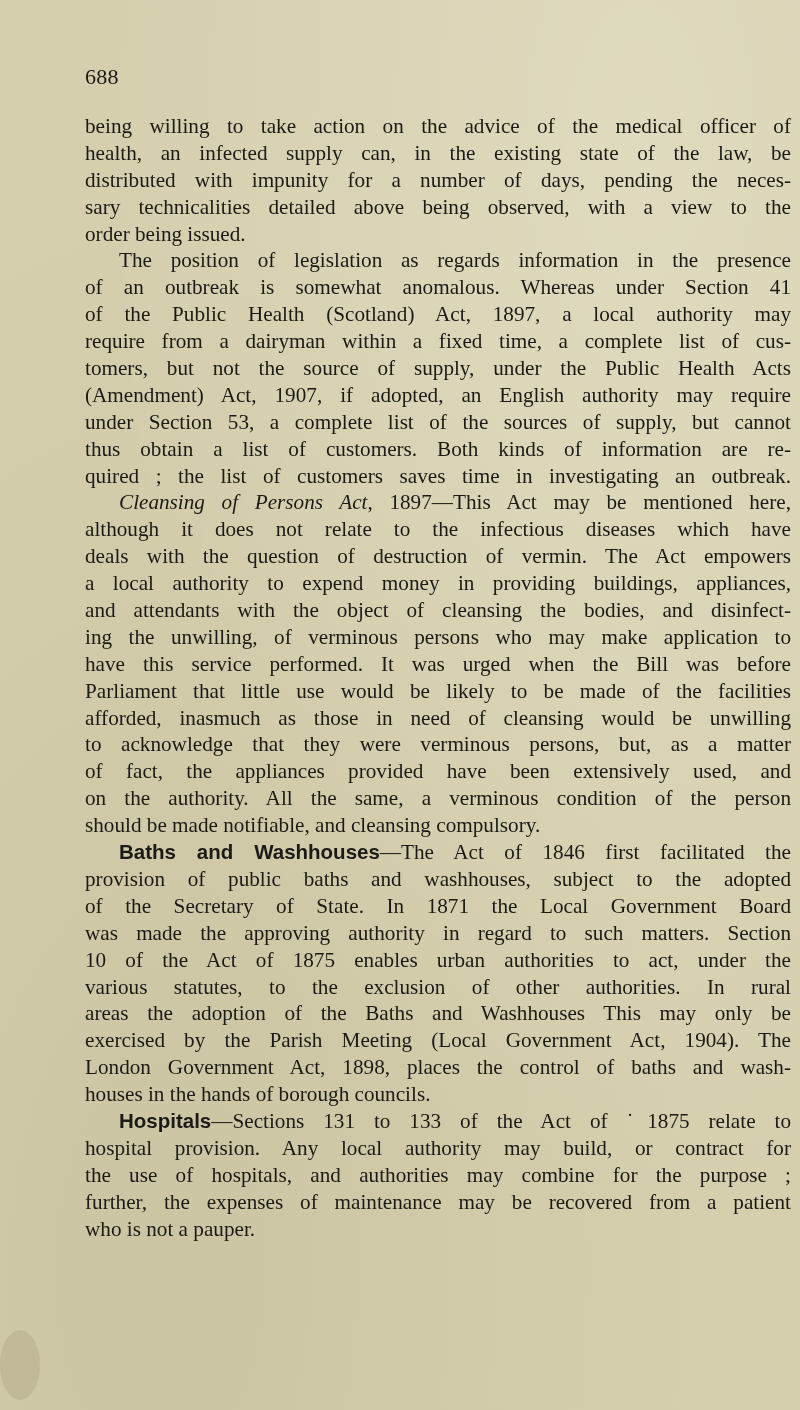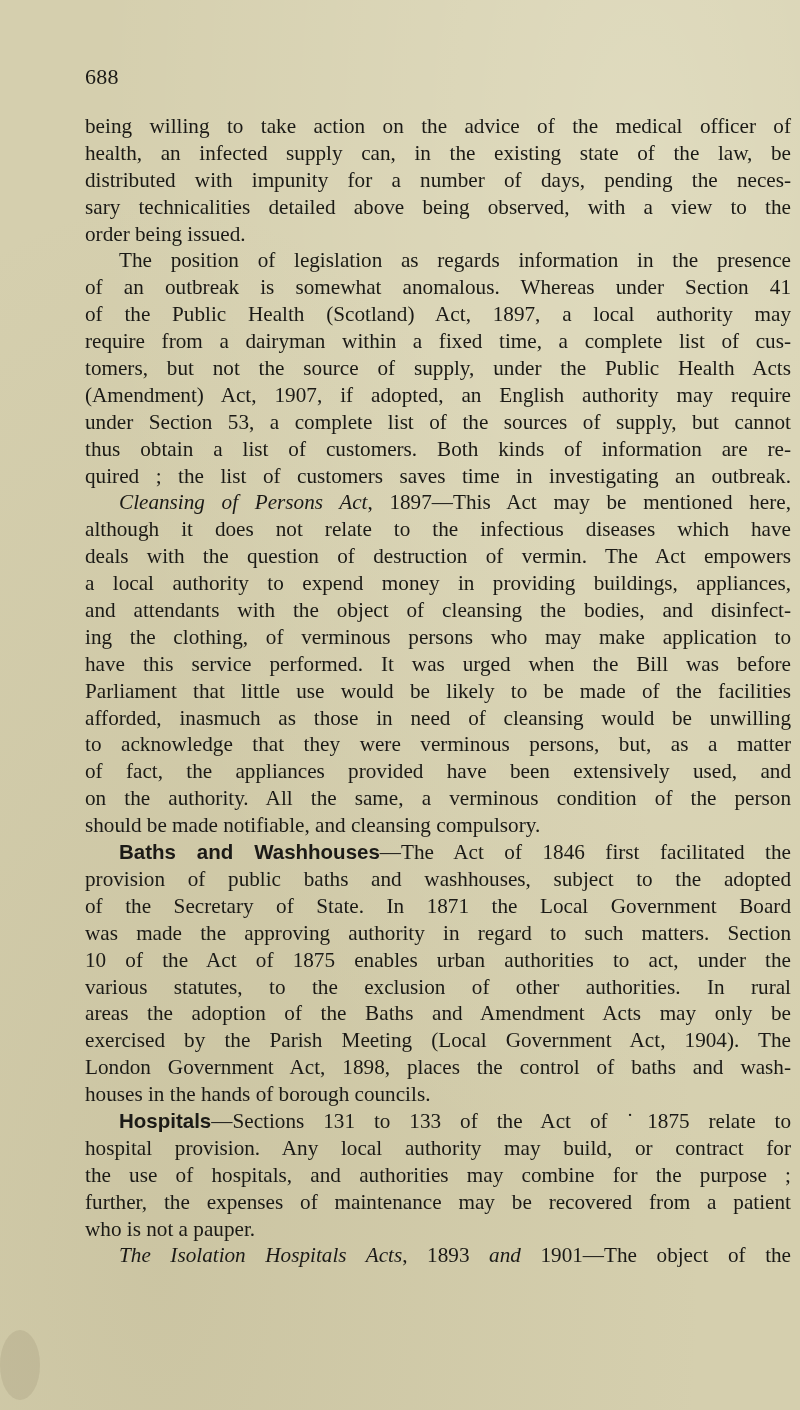--- a/index.html
+++ b/index.html
@@ -110,41 +110,40 @@
     <span class="line">(Amendment) Act, 1907, if adopted, an English authority may require</span>
     <span class="line">under Section 53, a complete list of the sources of supply, but cannot</span>
     <span class="line">thus obtain a list of customers. Both kinds of information are re-</span>
     <span class="line">quired ; the list of customers saves time in investigating an outbreak.</span>
 
     <span class="line indent"><span class="heading-italic">Cleansing of Persons Act</span><span>, 1897—This Act may be mentioned here,</span></span>
     <span class="line">although it does not relate to the infectious diseases which have</span>
     <span class="line">deals with the question of destruction of vermin. The Act empowers</span>
     <span class="line">a local authority to expend money in providing buildings, appliances,</span>
     <span class="line">and attendants with the object of cleansing the bodies, and disinfect-</span>
-    <span class="line">ing the clothing, of verminous persons who may make application to</span>
+    <span class="line">ing the unwilling, of verminous persons who may make application to</span>
     <span class="line">have this service performed. It was urged when the Bill was before</span>
     <span class="line">Parliament that little use would be likely to be made of the facilities</span>
     <span class="line">afforded, inasmuch as those in need of cleansing would be unwilling</span>
     <span class="line">to acknowledge that they were verminous persons, but, as a matter</span>
     <span class="line">of fact, the appliances provided have been extensively used, and</span>
     <span class="line">on the authority. All the same, a verminous condition of the person</span>
     <span class="line last">should be made notifiable, and cleansing compulsory.</span>
 
     <span class="line indent"><span class="heading-bold">Baths and Washhouses</span><span>—The Act of 1846 first facilitated the</span></span>
     <span class="line">provision of public baths and washhouses, subject to the adopted</span>
     <span class="line">of the Secretary of State. In 1871 the Local Government Board</span>
     <span class="line">was made the approving authority in regard to such matters. Section</span>
     <span class="line">10 of the Act of 1875 enables urban authorities to act, under the</span>
     <span class="line">various statutes, to the exclusion of other authorities. In rural</span>
-    <span class="line">areas the adoption of the Baths and Amendment Acts may only be</span>
+    <span class="line">areas the adoption of the Baths and Washhouses This may only be</span>
     <span class="line">exercised by the Parish Meeting (Local Government Act, 1904). The</span>
     <span class="line">London Government Act, 1898, places the control of baths and wash-</span>
     <span class="line last">houses in the hands of borough councils.</span>
 
     <span class="line indent"><span class="heading-bold">Hospitals</span><span>—Sections 131 to 133 of the Act of ˙1875 relate to</span></span>
     <span class="line">hospital provision. Any local authority may build, or contract for</span>
     <span class="line">the use of hospitals, and authorities may combine for the purpose ;</span>
     <span class="line">further, the expenses of maintenance may be recovered from a patient</span>
     <span class="line last">who is not a pauper.</span>
 
-    <span class="line indent"><span class="heading-italic">The Isolation Hospitals Acts</span><span>, 1893 </span><span class="heading-italic">and</span><span> 1901—The object of the</span></span>
   </div>
 </div>
 
 </body></html>

